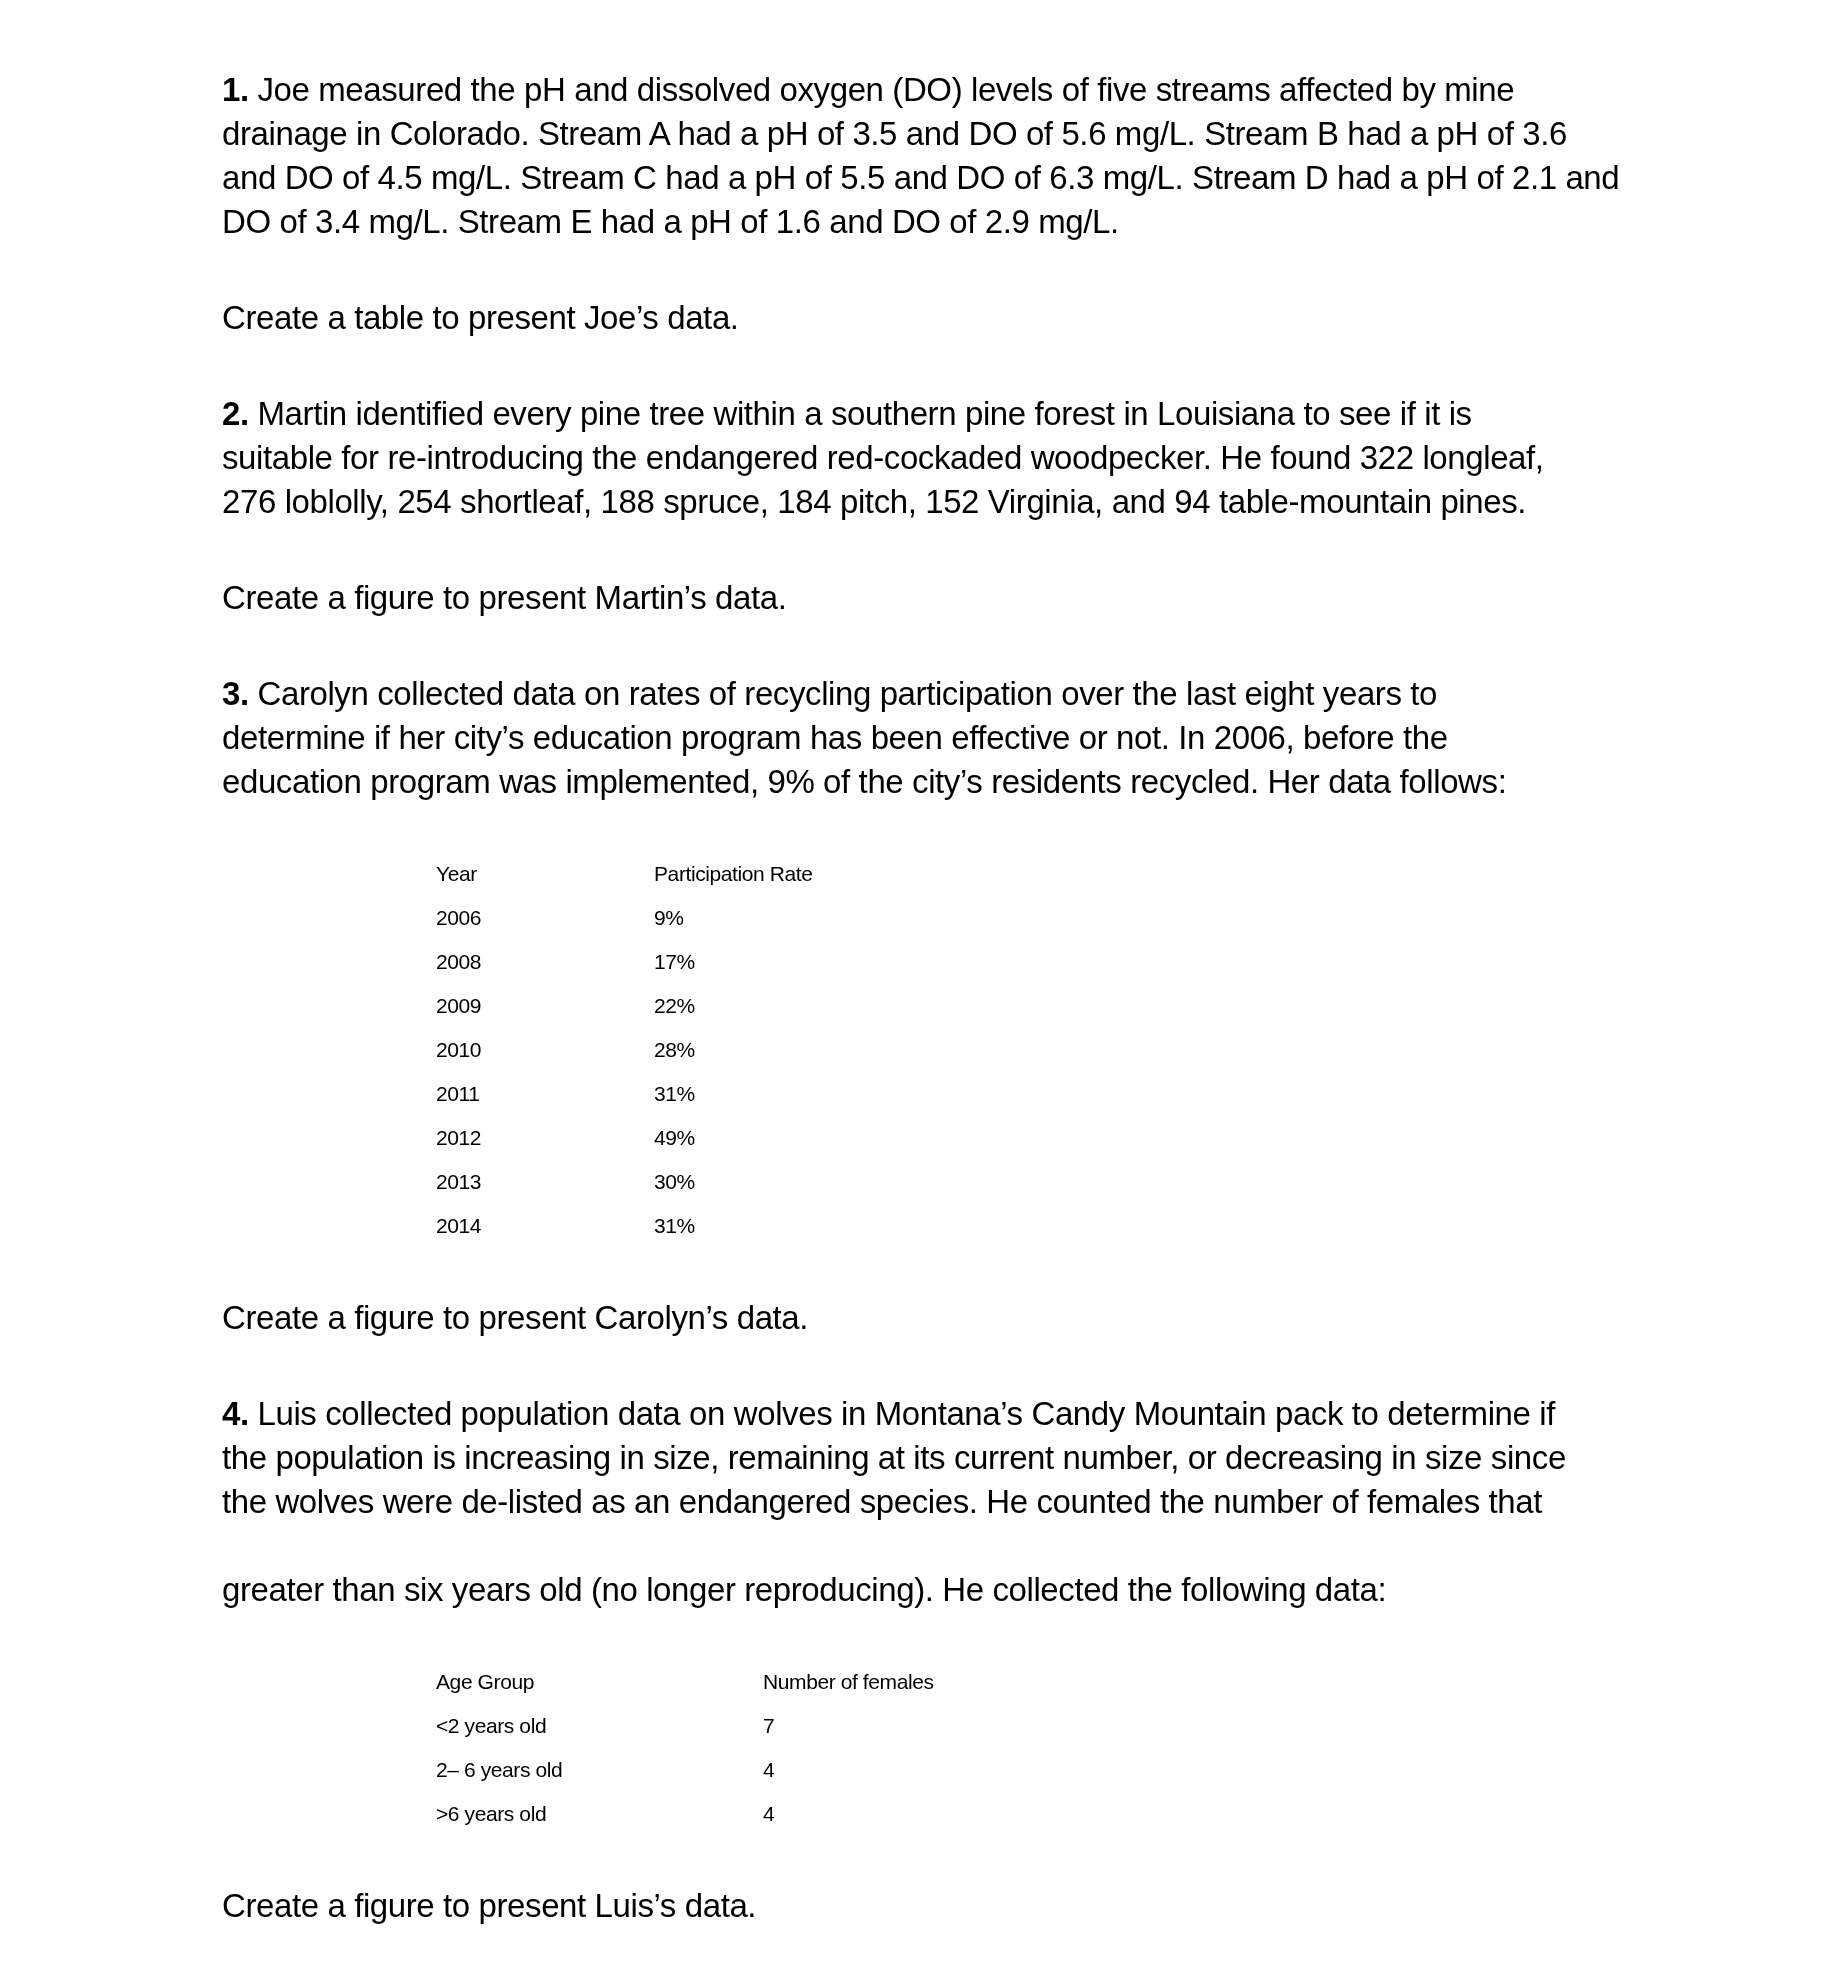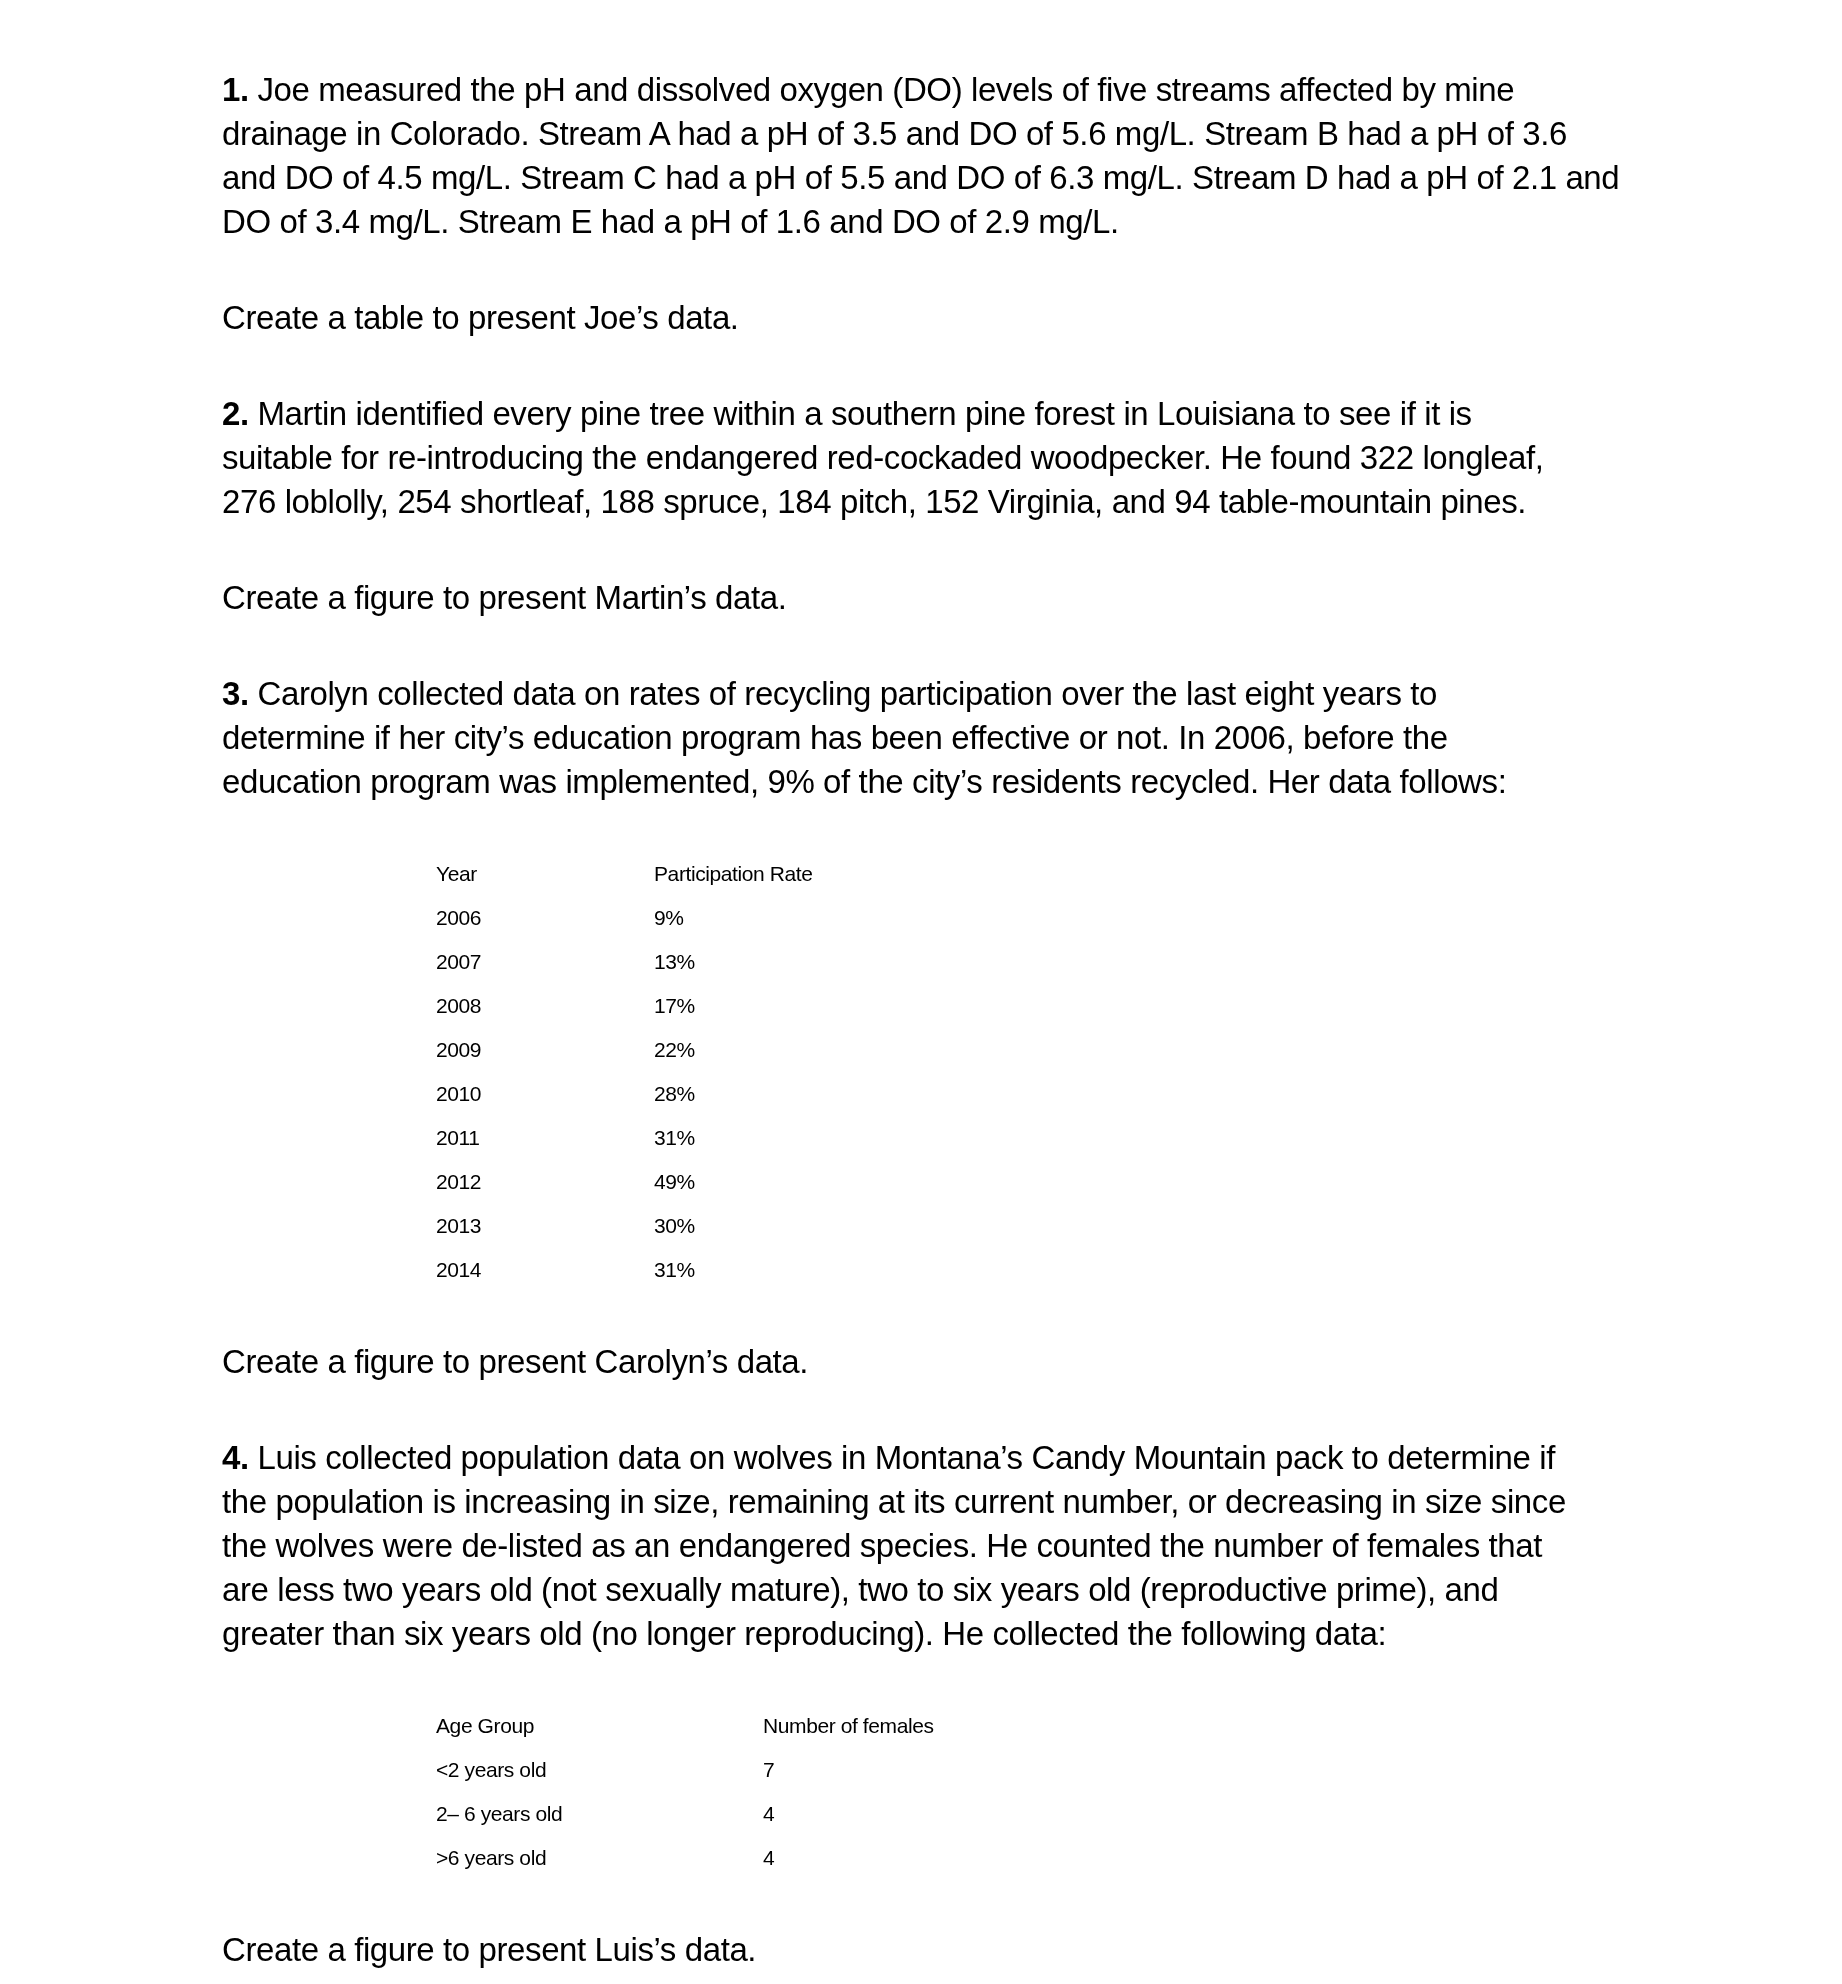--- a/index.html
+++ b/index.html
@@ -86,24 +86,20 @@
       <tbody>
         <tr>
           <td class="c1">Year</td>
           <td>Participation Rate</td>
         </tr>
         <tr>
           <td class="c1">2006</td>
           <td>9%</td>
         </tr>
         <tr>
-          <td class="c1">2007</td>
-          <td>13%</td>
-        </tr>
-        <tr>
           <td class="c1">2008</td>
           <td>17%</td>
         </tr>
         <tr>
           <td class="c1">2009</td>
           <td>22%</td>
         </tr>
         <tr>
           <td class="c1">2010</td>
           <td>28%</td>
@@ -129,21 +125,21 @@
     <div class="gap"></div>
     <p class="para">Create a figure to present Carolyn’s data.</p>
     <div class="gap"></div>
   </section>
 
   <section>
     <p class="para">
       <span class="num">4.</span><span> Luis collected population data on wolves in Montana’s Candy Mountain pack to determine if</span><br>
       <span>the population is increasing in size, remaining at its current number, or decreasing in size since</span><br>
       <span>the wolves were de-listed as an endangered species. He counted the number of females that</span><br>
-      <span>are less two years old (not sexually mature), two to six years old (reproductive prime), and</span><br>
+      <br>
       <span>greater than six years old (no longer reproducing). He collected the following data:</span>
     </p>
     <div class="gap"></div>
     <table class="data-table t4">
       <tbody>
         <tr>
           <td class="c1">Age Group</td>
           <td>Number of females</td>
         </tr>
         <tr>

